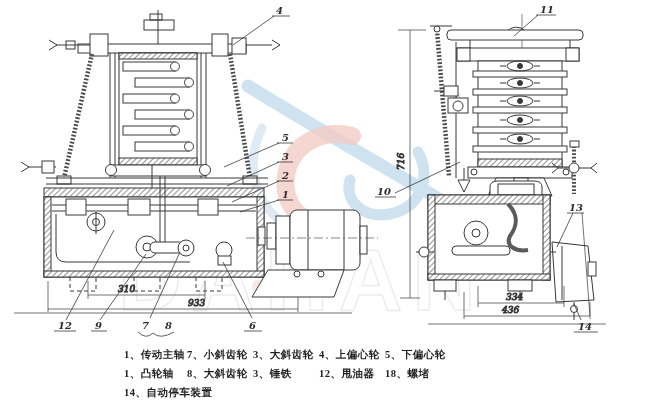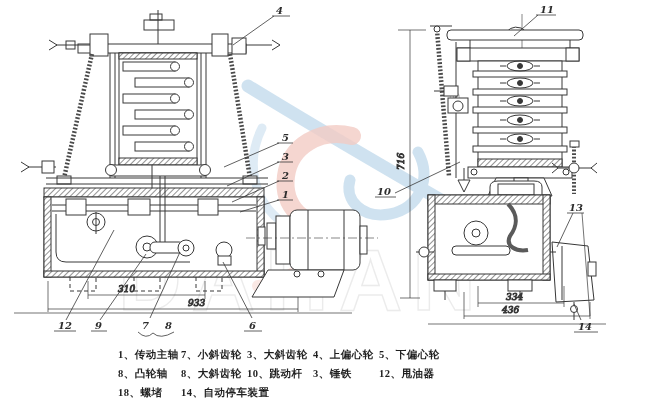--- a/index.html
+++ b/index.html
@@ -4,21 +4,21 @@
 <style>
   html,body{margin:0;padding:0;background:#fff;}
   .page{position:relative;width:650px;height:406px;background:#fff;overflow:hidden;
         font-family:"Liberation Sans",sans-serif;}
   svg{position:absolute;left:0;top:0;}
   .num{font:italic bold 10px "DejaVu Serif",serif;fill:#2d2d2d;}
   .dim{font:italic 9px "DejaVu Serif",serif;fill:#2d2d2d;}
   .regmark{font:14px "DejaVu Sans",sans-serif;fill:#a9a9a9;opacity:.75;}
   .wmtext{font:bold 88px "Liberation Sans",sans-serif;fill:none;stroke:#cfcfcf;
           stroke-width:1.4;opacity:.4;letter-spacing:10px;}
-  .parts-list{position:absolute;left:118px;top:345px;width:470px;display:grid;
+  .parts-list{position:absolute;left:124px;top:345px;width:470px;display:grid;
       grid-template-columns:63px 66px 66px 66px auto;
       font:bold 10.5px "Liberation Serif",serif;line-height:19px;color:#1f1f1f;
       white-space:nowrap;}
   .part-item{letter-spacing:0.5px;}
   .part-item.span2{grid-column:span 2;}
 </style>
 </head>
 <body>
 
 <div class="page">
@@ -335,21 +335,20 @@
       </g>
     </g>
   </svg>
 
   <div class="parts-list">
       <span class="part-item">1、传动主轴</span>
       <span class="part-item">7、小斜齿轮</span>
       <span class="part-item">3、大斜齿轮</span>
       <span class="part-item">4、上偏心轮</span>
       <span class="part-item">5、下偏心轮</span>
-      <span class="part-item">8、凸轮轴</span>
+      <span class="part-item">1、凸轮轴</span>
       <span class="part-item">8、大斜齿轮</span>
-      <span class="part-item">10、跳动杆</span>
       <span class="part-item">3、锤铁</span>
       <span class="part-item">12、甩油器</span>
       <span class="part-item">18、螺堵</span>
       <span class="part-item span2">14、自动停车装置</span>
     </div>
 </div>
 
 </body></html>

